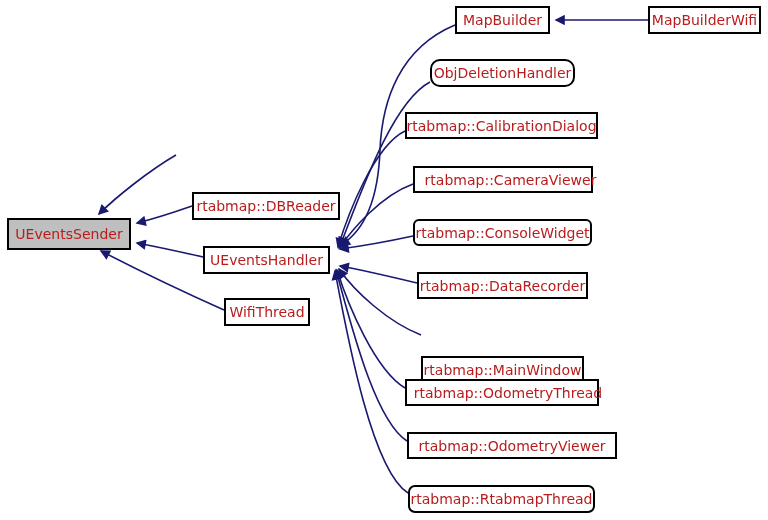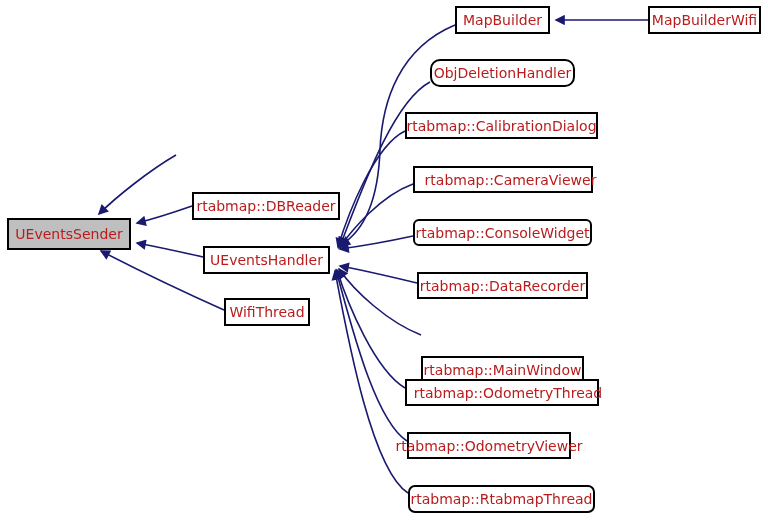--- a/index.html
+++ b/index.html
@@ -84,16 +84,16 @@
   <div class="node" style="left:224px; top:298px; width:86px;  height:28px;">WifiThread</div>
   <div class="node" style="left:455px; top:6px;   width:95px;  height:28px;">MapBuilder</div>
   <div class="node" style="left:648px; top:6px;   width:113px; height:28px;">MapBuilderWifi</div>
   <div class="node" style="left:430px; top:59px;  width:145px; height:28px;border-radius:10px;">ObjDeletionHandler</div>
   <div class="node" style="left:405px; top:112px; width:193px; height:27px;">rtabmap::CalibrationDialog</div>
   <div class="node" style="left:413px; top:166px; width:180px; height:27px;padding-left:15px;">rtabmap::CameraViewer</div>
   <div class="node" style="left:413px; top:219px; width:179px; height:27px;border-radius:6px;">rtabmap::ConsoleWidget</div>
   <div class="node" style="left:417px; top:272px; width:171px; height:27px;">rtabmap::DataRecorder</div>
   <div class="node" style="left:421px; top:325px; width:163px; height:28px;margin-top:31px;">rtabmap::MainWindow</div>
   <div class="node" style="left:405px; top:379px; width:194px; height:27px;padding-left:12px;">rtabmap::OdometryThread</div>
-  <div class="node" style="left:407px; top:432px; width:164px; height:27px;">rtabmap::OdometryViewer</div>
+  <div class="node" style="left:407px; top:432px; width:210px; height:27px;">rtabmap::OdometryViewer</div>
   <div class="node" style="left:408px; top:485px; width:187px; height:28px;border-radius:7px;">rtabmap::RtabmapThread</div>
 
 </div>
 
 </body></html>

